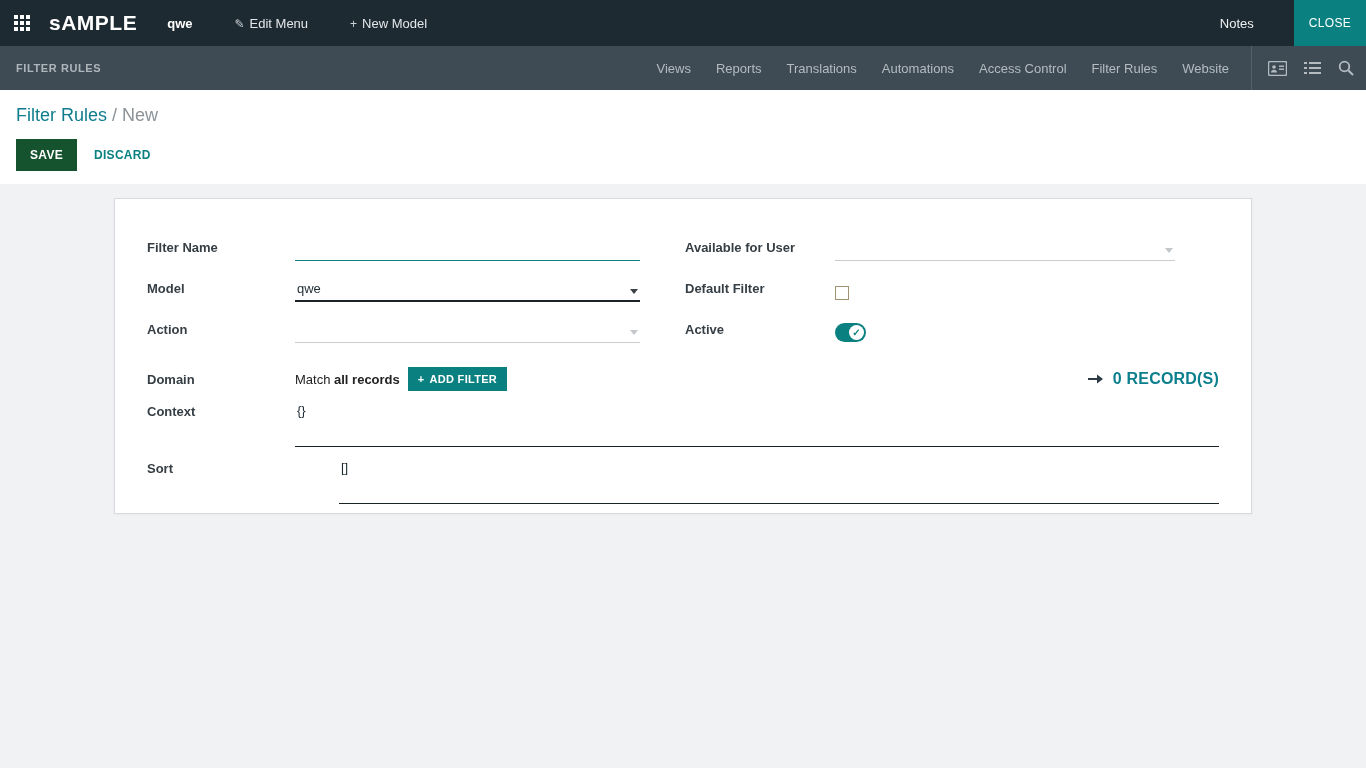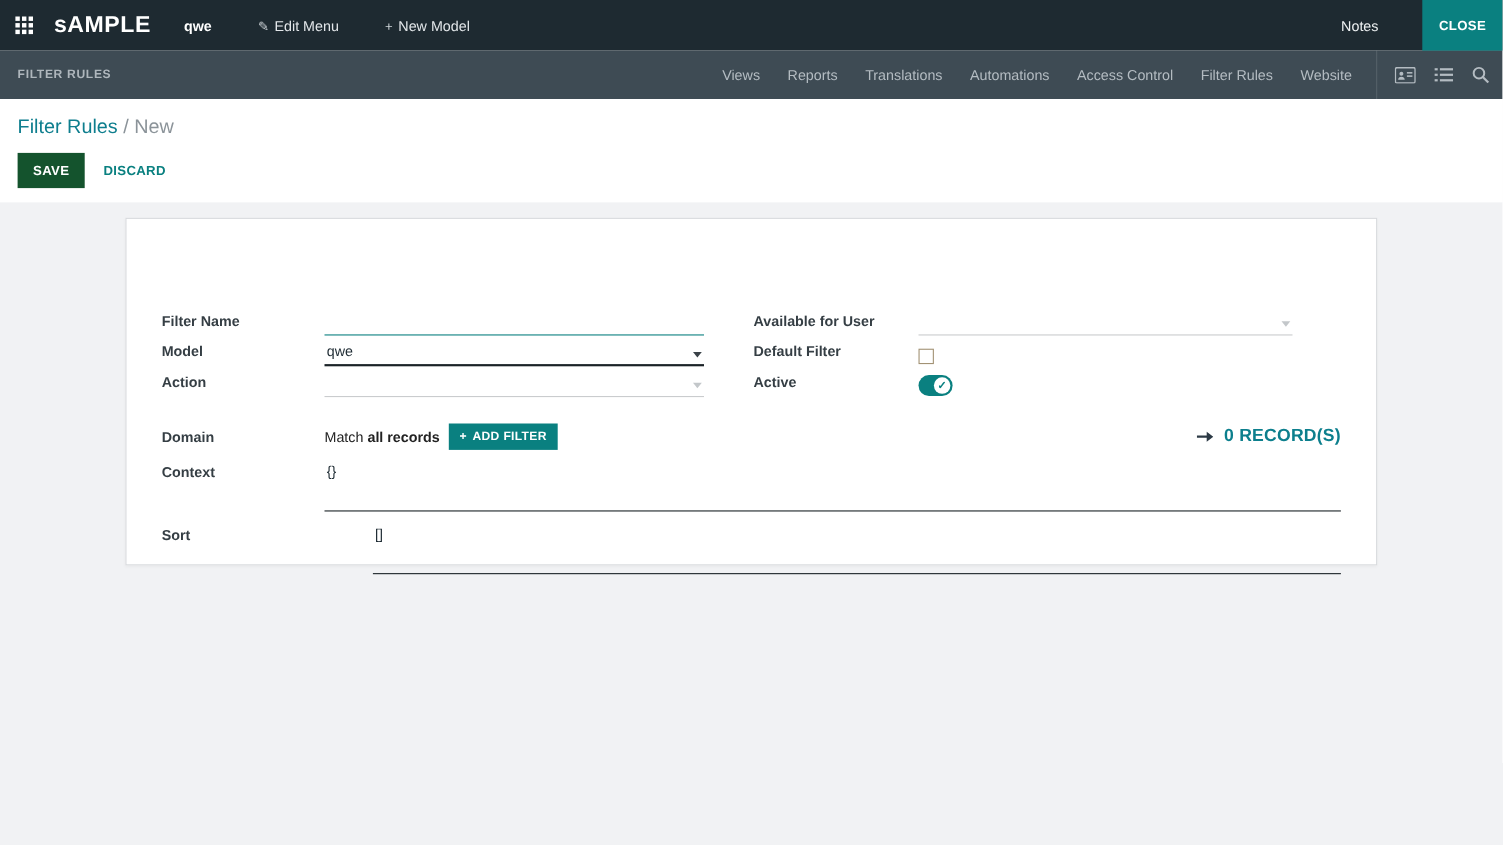--- a/index.html
+++ b/index.html
@@ -10,21 +10,21 @@
   .grid-icon { width:18px; height:18px; position:relative; margin-right:17px; cursor:pointer; flex:none; }
   .grid-icon .dot { position:absolute; top:1px; left:0; width:4px; height:4px; background:#fff;
       box-shadow:6px 0 0 #fff,12px 0 0 #fff,0 6px 0 #fff,6px 6px 0 #fff,12px 6px 0 #fff,0 12px 0 #fff,6px 12px 0 #fff,12px 12px 0 #fff; }
   .brand { color:#fff; font-size:21px; font-weight:bold; letter-spacing:.5px; margin-right:30px;text-align:center; }
   .top-menu { display:flex; align-items:center; gap:42px; }
   .top-menu-item { color:#e3e7ea; font-size:13px; cursor:pointer; white-space:nowrap; }
   .top-menu-item.bold { font-weight:bold; color:#fff; }
   .top-menu-item .mi { margin-right:5px; font-size:12px; color:#cfd5d9; }
   .topbar-right { margin-left:auto; display:flex; align-items:center; height:100%; }
   .notes { color:#eef1f2; font-size:13px; margin-right:40px; cursor:pointer; }
-  .close-btn { height:100%; background:#0a8080; color:#fff; font-size:12px; font-weight:bold;
+  .close-btn { height:100%; background:#0a8080; color:#fff; font-size:12px; font-weight:normal;
       border:none; padding:0 15px; letter-spacing:.3px; cursor:pointer; font-family:inherit; }
 
   
   .subbar { height:44px; background:#3e4b54; display:flex; align-items:center; padding:0 12px 0 16px; }
   .subbar-title { color:#aeb6bc; font-size:11px; font-weight:bold; letter-spacing:.6px; }
   .subnav { margin-left:auto; display:flex; align-items:center; gap:25px; }
   .subnav-item { color:#b4bcc2; font-size:13px; cursor:pointer; white-space:nowrap; }
   .subbar-divider { width:1px; height:44px; background:rgba(255,255,255,.12); margin:0 16px 0 22px; }
   .subbar-icons { display:flex; align-items:center; gap:17px; }
   .sub-icon { cursor:pointer; display:flex; align-items:center; }
@@ -39,21 +39,21 @@
   .save-btn { background:#14532d; color:#fff; border:none; font-weight:bold; font-size:12px;
       padding:9px 14px; letter-spacing:.3px; cursor:pointer; font-family:inherit; }
   .discard-btn { background:none; border:none; color:#0a8080; font-weight:bold; font-size:12px;
       margin-left:17px; letter-spacing:.3px; cursor:pointer; font-family:inherit; }
 
   
   .content { background:#f1f2f4; height:590px; padding-top:14px; }
   .sheet { width:1138px; margin:0 auto; background:#fff; border:1px solid #d8dadd;
       box-shadow:0 1px 3px rgba(0,0,0,.04); height:316px; padding:34px 32px 0 32px; }
 
-  .form-grid { display:grid; grid-template-columns:148px 345px 45px 150px 340px; row-gap:0;margin-top:44px; }
+  .form-grid { display:grid; grid-template-columns:148px 345px 45px 150px 340px; row-gap:13px; }
   .flabel { font-size:13px; font-weight:bold; color:#353e44; height:28px; display:flex; align-items:center; }
   .fwidget { height:28px; display:flex; align-items:flex-end; position:relative; }
   .finput { width:100%; font-size:13px; color:#1e2b33; padding:0 0 4px 2px; min-height:18px; }
   .u-focus  { border-bottom:1px solid #0a8080; }
   .u-dark   { border-bottom:2px solid #1b2327; }
   .u-light  { border-bottom:1px solid #caccce; }
   .caret { position:absolute; right:2px; bottom:8px; width:0; height:0;
       border-left:4px solid transparent; border-right:4px solid transparent; border-top:5px solid #3a4248; }
   .caret.light { border-top-color:#c3c7ca; }
   .checkbox { width:14px; height:14px; border:1px solid #a29274; background:#fff; margin-bottom:2px; cursor:pointer; }

